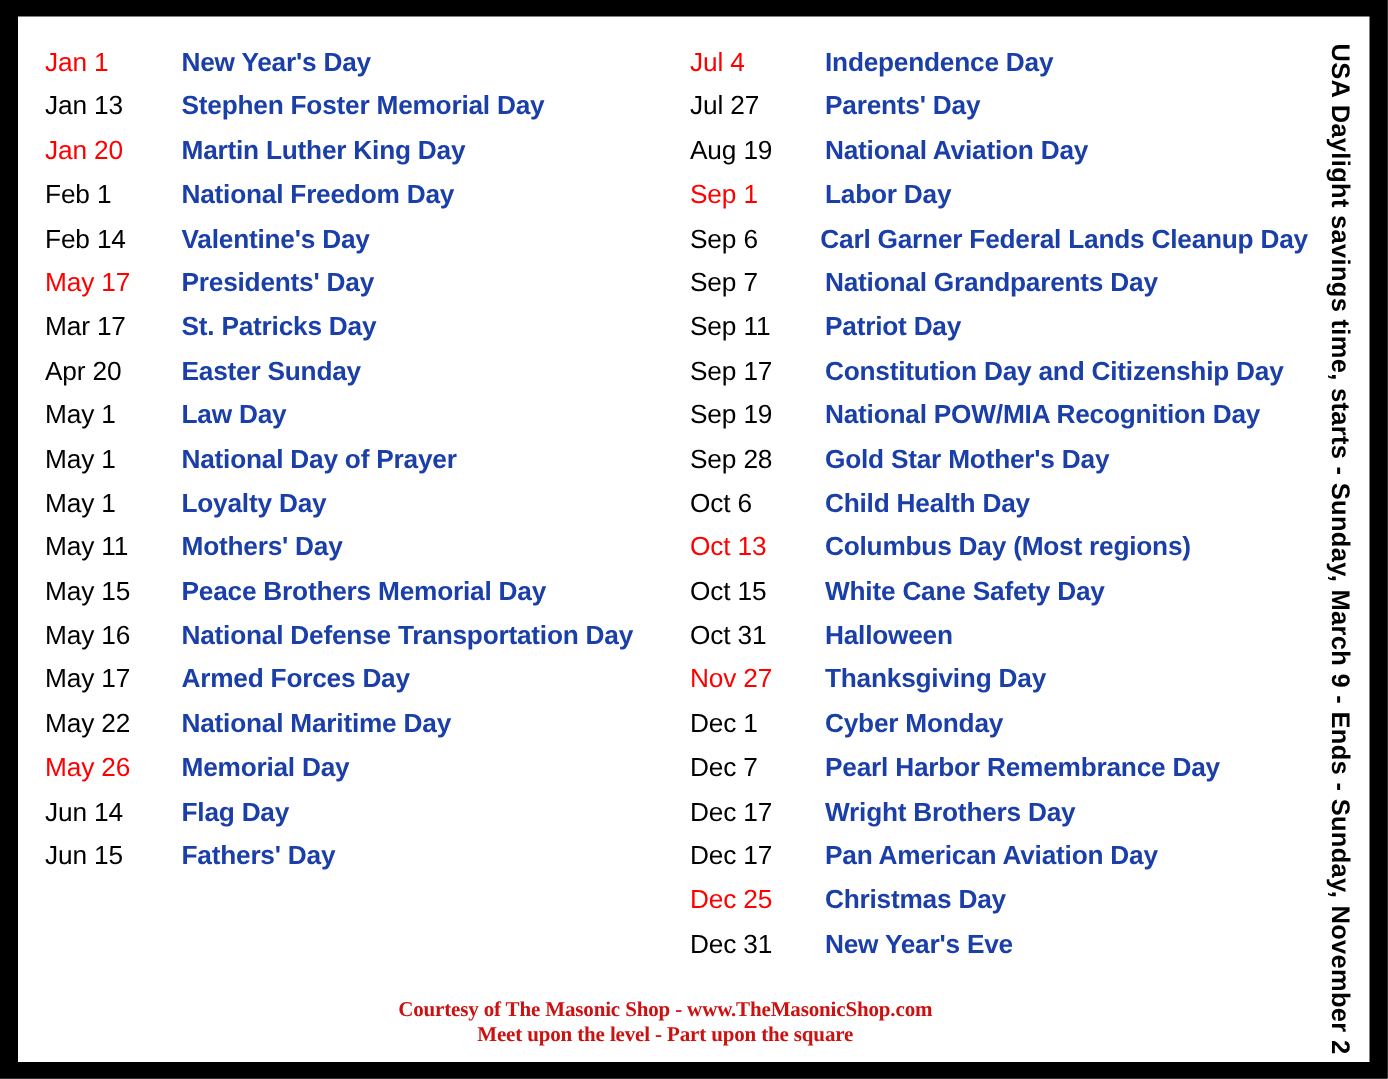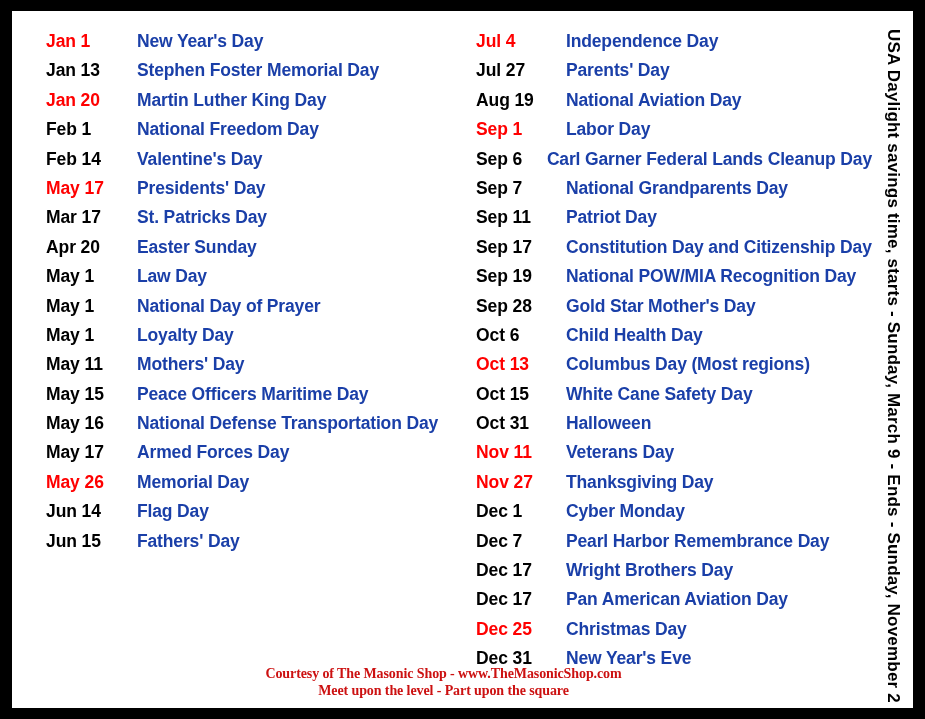--- a/index.html
+++ b/index.html
@@ -42,24 +42,23 @@
   #col-right { left: 448px; width: 412px; }
 
   .row {
     display: flex;
     align-items: baseline;
     height: 29.4px;
     white-space: nowrap;
   }
   .date {
     font-size: 17.5px;
-    font-weight: bold;
+    font-weight: normal;
     color: #000000;
     letter-spacing: -0.1px;
-    margin-left: 16px;
   }
   .date.red { color: #ff0000; }
   .name {
     font-size: 17.5px;
     font-weight: bold;
     color: #1a3fa8;
     letter-spacing: -0.15px;
   }
   #col-left  .date { width: 83px; }
   #col-left  .name { margin-left: 8px; }
@@ -156,31 +155,35 @@
           <div class="row">
             <span class="date">May 1</span>
             <span class="name">Loyalty Day</span>
           </div>
           <div class="row">
             <span class="date">May 11</span>
             <span class="name">Mothers' Day</span>
           </div>
           <div class="row">
             <span class="date">May 15</span>
-            <span class="name">Peace Officers Maritime Day</span>
+            <span class="name">Peace Brothers Memorial Day</span>
           </div>
           <div class="row">
             <span class="date">May 16</span>
             <span class="name">National Defense Transportation Day</span>
           </div>
           <div class="row">
             <span class="date">May 17</span>
             <span class="name">Armed Forces Day</span>
           </div>
           <div class="row">
+            <span class="date">May 22</span>
+            <span class="name">National Maritime Day</span>
+          </div>
+          <div class="row">
             <span class="date red">May 26</span>
             <span class="name">Memorial Day</span>
           </div>
           <div class="row">
             <span class="date">Jun 14</span>
             <span class="name">Flag Day</span>
           </div>
           <div class="row">
             <span class="date">Jun 15</span>
             <span class="name">Fathers' Day</span>
@@ -235,24 +238,20 @@
             <span class="date red">Oct 13</span>
             <span class="name">Columbus Day (Most regions)</span>
           </div>
           <div class="row">
             <span class="date">Oct 15</span>
             <span class="name">White Cane Safety Day</span>
           </div>
           <div class="row">
             <span class="date">Oct 31</span>
             <span class="name">Halloween</span>
-          </div>
-          <div class="row">
-            <span class="date red">Nov 11</span>
-            <span class="name">Veterans Day</span>
           </div>
           <div class="row">
             <span class="date red">Nov 27</span>
             <span class="name">Thanksgiving Day</span>
           </div>
           <div class="row">
             <span class="date">Dec 1</span>
             <span class="name">Cyber Monday</span>
           </div>
           <div class="row">

